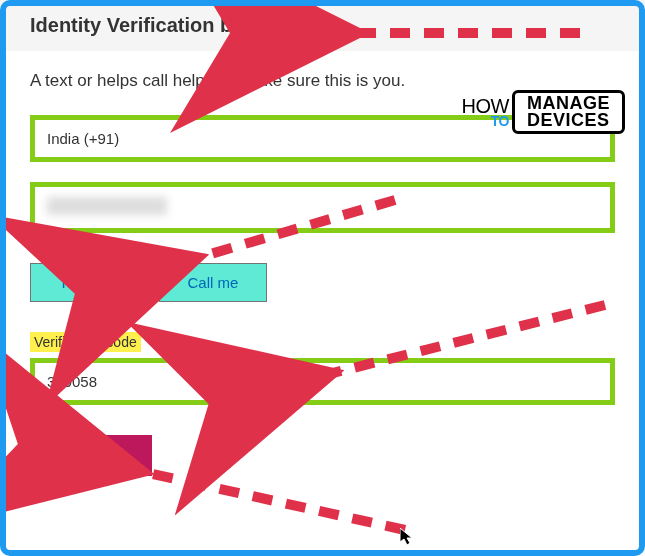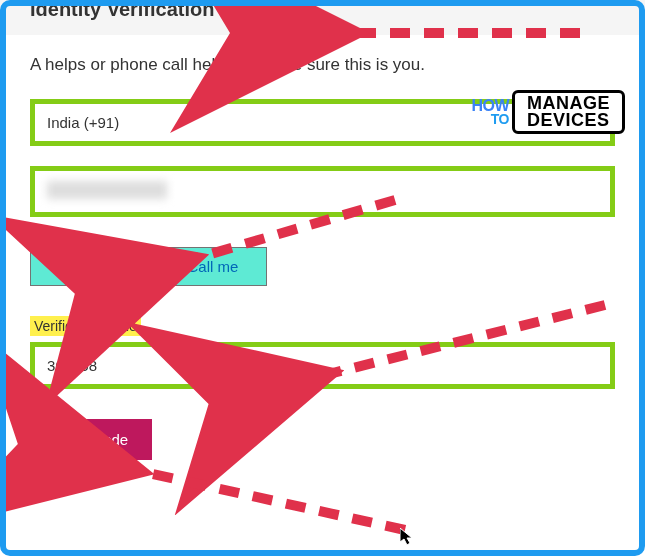--- a/index.html
+++ b/index.html
@@ -20,21 +20,21 @@
       top: 0;
       left: 0;
       width: 645px;
       height: 556px;
       border: 6px solid #1e9bf0;
       border-radius: 10px;
       pointer-events: none;
       z-index: 100;
     }
     .content {
-      padding: 4px 30px;
+      padding: 20px 30px;
     }
     .header-area {
       background: #f5f5f5;
       padding: 14px 30px 14px 30px;
       margin: -20px -30px 20px -30px;
     }
     .page-title {
       font-size: 20px;
       font-weight: 600;
       color: #333;
@@ -103,23 +103,23 @@
       font-family: Impact, 'Arial Black', sans-serif;
     }
     .watermark-left {
       text-align: right;
       padding-right: 3px;
       display: flex;
       flex-direction: column;
       justify-content: center;
     }
     .watermark-how {
-      color: #3b82f6;
-      font-size: 16px;
-      font-weight: 700;
+      color: #000000;
+      font-size: 20px;
+      font-weight: 400;
       letter-spacing: -0.5px;
       line-height: 0.9;
     }
     .watermark-to {
       color: #1e9bf0;
       font-size: 14px;
       font-weight: 900;
       letter-spacing: -0.5px;
       line-height: 0.9;
     }
@@ -159,21 +159,21 @@
     }
   </style>
 </head>
 <body>
 
 <div class="content">
   <div class="header-area">
     <h2 class="page-title">Identity Verification by phone</h2>
   </div>
 
-  <p class="subtitle">A helps or phone call helps us make sure this is you.</p>
+  <p class="subtitle">A text or helps call helps us make sure this is you.</p>
 
   <div class="field-group">
     <div class="input-box">India (+91)</div>
   </div>
 
   <div class="field-group">
     <div class="input-box">
       <span class="blurred-content"></span>
     </div>
   </div>

